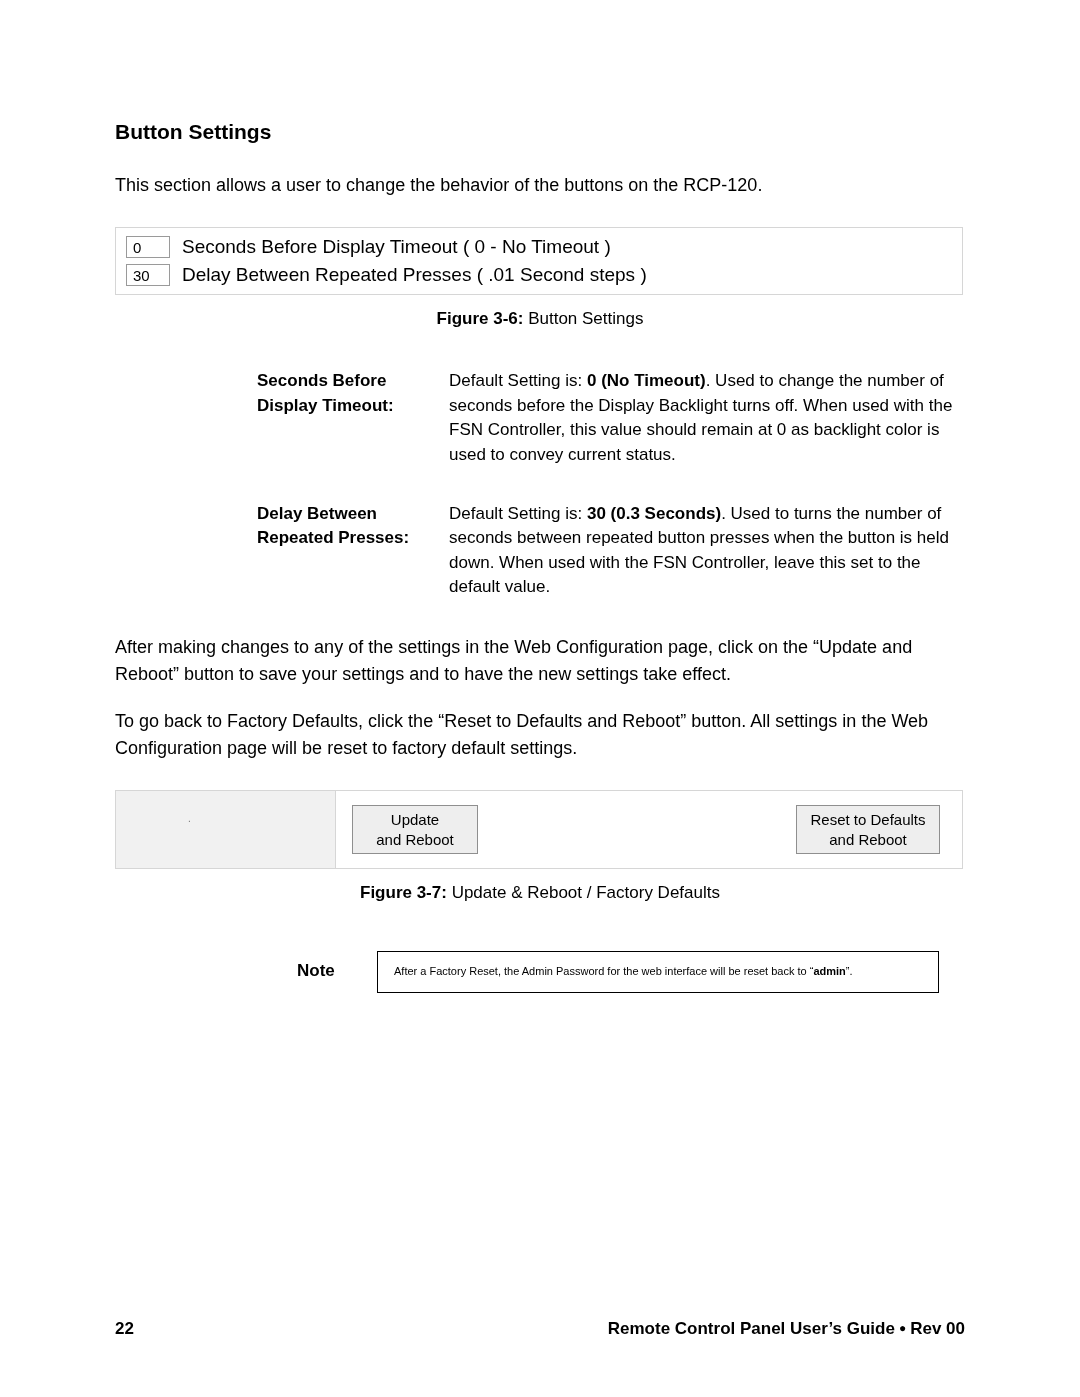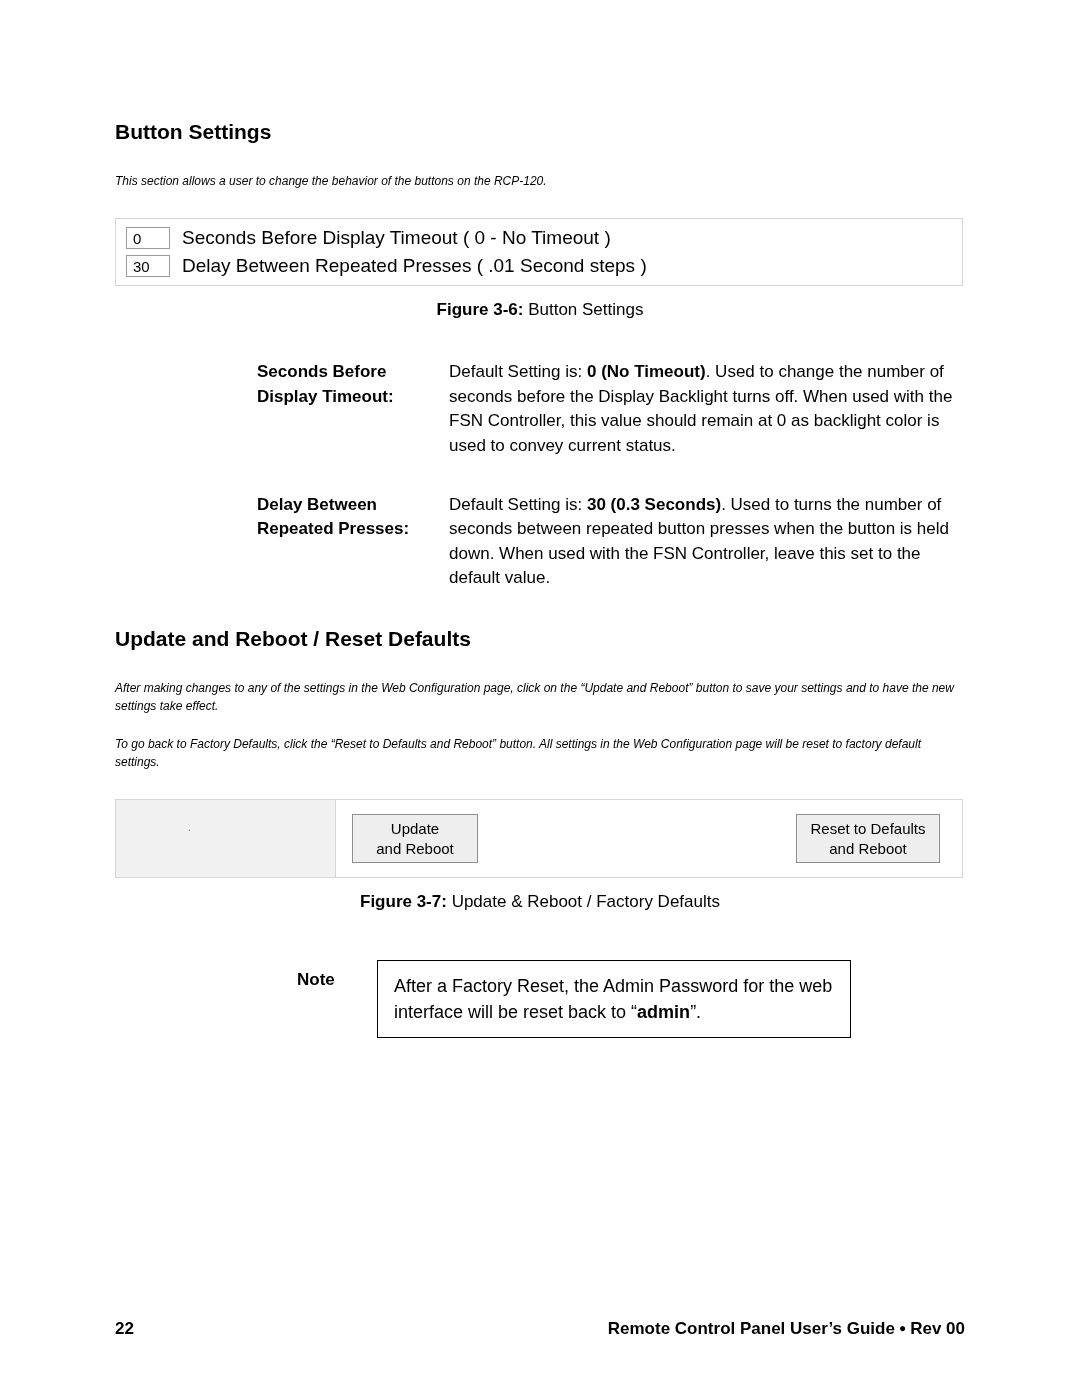--- a/index.html
+++ b/index.html
@@ -15,24 +15,23 @@
     box-sizing: border-box;
     padding: 120px 115px 40px 115px;
     position: relative;
   }
   h2.section {
     font-size: 21px;
     font-weight: bold;
     margin: 0 0 28px 0;
   }
   .body-text {
-    font-size: 12px;
+    font-size: 18px;
     line-height: 1.5;
     margin: 0 0 28px 0;
-    font-style: italic;
   }
   
   .fig-panel {
     width: 848px;
     border: 1px solid #d6d6d6;
     box-sizing: border-box;
     margin: 22px 0 0 0;
     display: flex;
   }
   .fig-panel .label-col {
@@ -146,23 +145,23 @@
   }
   .note-label {
     font-weight: bold;
     font-size: 17px;
     padding-top: 10px;
     width: 80px;
   }
   .note-box {
     border: 1px solid #000;
     padding: 12px 16px;
-    font-size: 18px;
+    font-size: 11px;
     line-height: 1.45;
-    width: 474px;
+    width: 562px;
     box-sizing: border-box;
   }
   .note-box .b { font-weight: bold; }
   
   .footer {
     position: absolute;
     left: 115px;
     right: 115px;
     bottom: 58px;
     display: flex;
@@ -205,21 +204,20 @@
     </div>
   </div>
 
   <div class="def-row">
     <div class="def-term">Delay Between Repeated Presses:</div>
     <div class="def-desc">
       <span>Default Setting is: </span><span class="b">30 (0.3 Seconds)</span><span>. Used to turns the number of seconds between repeated button presses when the button is held down. When used with the FSN Controller, leave this set to the default value.</span>
     </div>
   </div>
 
-  <h2 class="section" style="margin-top:36px;">Update and Reboot / Reset Defaults</h2>
   <p class="body-text" style="margin-bottom:20px;">After making changes to any of the settings in the Web Configuration page, click on the “Update and Reboot” button to save your settings and to have the new settings take effect.</p>
   <p class="body-text">To go back to Factory Defaults, click the “Reset to Defaults and Reboot” button. All settings in the Web Configuration page will be reset to factory default settings.</p>
 
   <div class="fig7-panel">
     <div class="fig7-left">
       <span class="dot">.</span>
     </div>
     <div class="fig7-right">
       <button class="ui-button btn-update">Update<br>and Reboot</button>
       <button class="ui-button btn-reset">Reset to Defaults<br>and Reboot</button>

